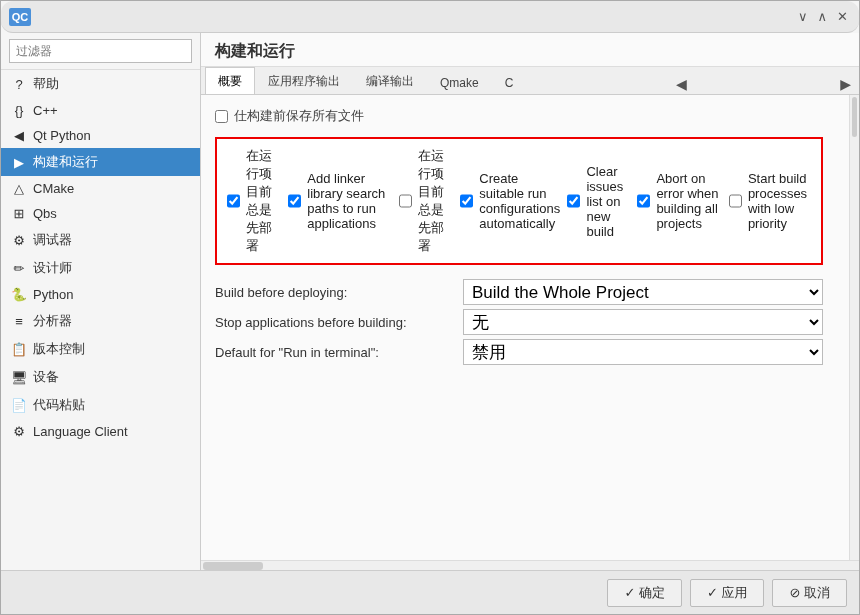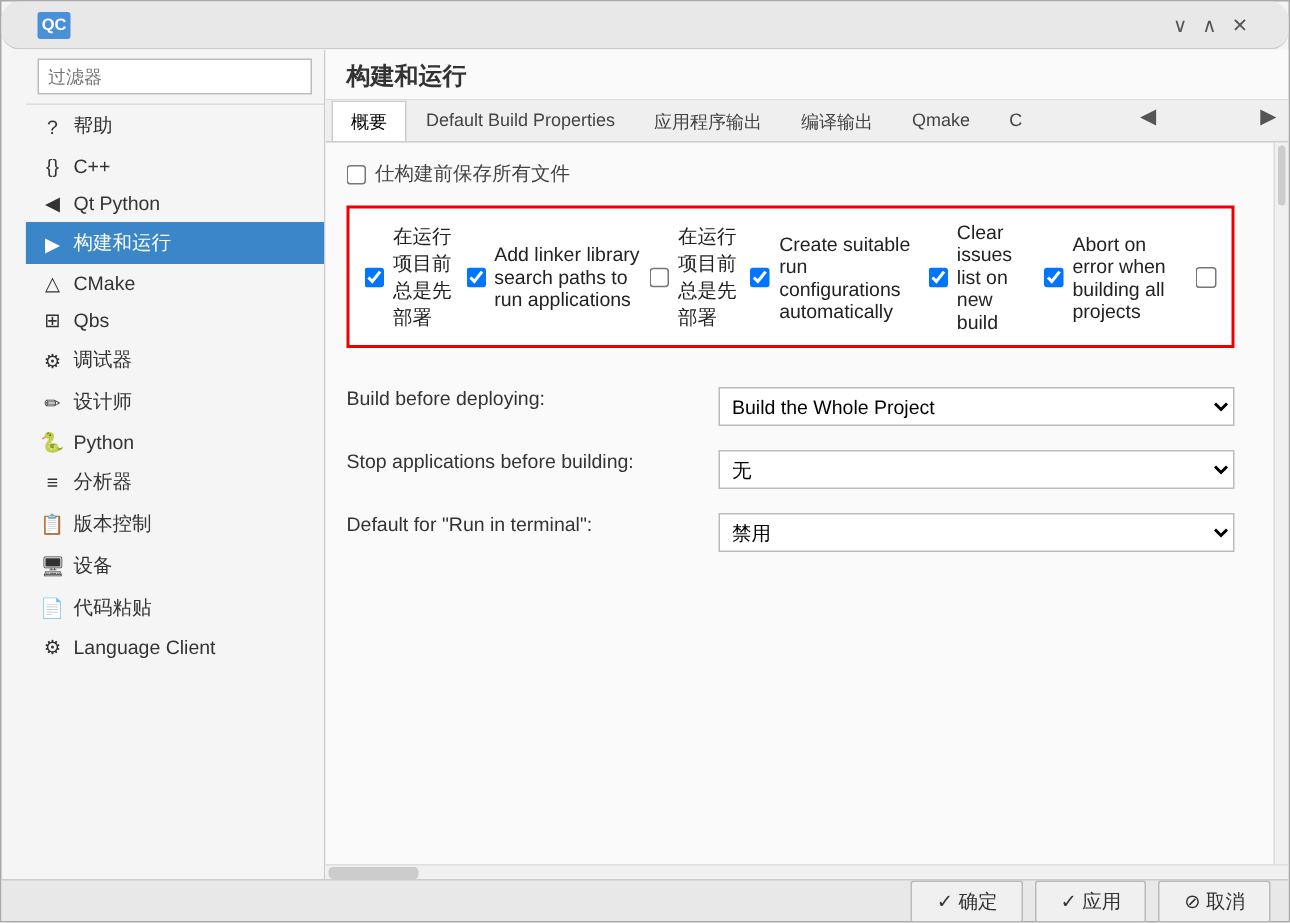--- a/index.html
+++ b/index.html
@@ -25,21 +25,21 @@
       box-shadow: 2px 2px 10px rgba(0,0,0,0.3);
     }
 
     
     .titlebar {
       background: #e8e8e8;
       border-bottom: 1px solid #ccc;
       display: flex;
       align-items: center;
       justify-content: space-between;
-      padding: 4px 24px;
+      padding: 4px 8px;
       height: 32px;
       border-radius: 12px;
     }
     .titlebar-left {
       display: flex;
       align-items: center;
       gap: 6px;
     }
     .qc-icon {
       background: #4a90d9;
@@ -76,21 +76,20 @@
     }
 
     
     .sidebar {
       width: 200px;
       background: #f5f5f5;
       border-right: 1px solid #ccc;
       display: flex;
       flex-direction: column;
       overflow: hidden;
-      margin-left: 16px;
     }
 
     .filter-box {
       padding: 6px 8px;
       border-bottom: 1px solid #ddd;
     }
     .filter-input {
       width: 100%;
       height: 24px;
       padding: 2px 6px;
@@ -141,21 +140,21 @@
       padding: 8px 14px 4px 14px;
       font-size: 16px;
       font-weight: bold;
       color: #333;
       border-bottom: 1px solid #ddd;
     }
 
     
     .tabs {
       display: flex;
-      align-items: flex-start;
+      align-items: flex-end;
       border-bottom: 1px solid #ccc;
       background: #efefef;
       padding: 0 4px;
       gap: 0;
       overflow: hidden;
     }
     .tab {
       padding: 5px 12px;
       font-size: 12px;
       cursor: pointer;
@@ -240,25 +239,24 @@
     .form-row .form-label {
       font-size: 13px;
       color: #333;
       min-width: 240px;
     }
     .form-row select {
       flex: 1;
       height: 26px;
       border: 1px solid #bbb;
       background: white;
-      font-size: 13px;
+      font-size: 17px;
       padding: 0 4px;
       cursor: pointer;
       outline: none;
-      margin-top: 12px;
     }
 
     
     .scrollbar-right {
       width: 10px;
       background: #f0f0f0;
       border-left: 1px solid #ddd;
       display: flex;
       flex-direction: column;
     }
@@ -271,21 +269,21 @@
 
     
     .bottom-bar {
       background: #e8e8e8;
       border-top: 1px solid #ccc;
       display: flex;
       justify-content: flex-end;
       align-items: center;
       padding: 6px 12px;
       gap: 8px;
-      height: 28px;
+      height: 44px;
     }
     .bottom-btn {
       height: 28px;
       padding: 0 16px;
       border: 1px solid #bbb;
       background: #f0f0f0;
       font-size: 13px;
       cursor: pointer;
       border-radius: 2px;
       color: #333;
@@ -393,21 +391,20 @@
         </div>
     </div>
 
     <div class="right-panel">
 
       <div class="panel-header">构建和运行</div>
 
       <div class="tabs">
 
         <div class="tab active">概要</div>
-          <div class="tab">Default Build Properties</div>
           <div class="tab">应用程序输出</div>
           <div class="tab">编译输出</div>
           <div class="tab">Qmake</div>
           <div class="tab">C</div>
           <button class="tab-nav-btn">◀</button>
         <button class="tab-nav-btn">▶</button>
       </div>
 
       <div style="display:flex;flex:1;overflow:hidden;gap:12px;">
         <div class="content-area">
@@ -438,20 +435,21 @@
               <div class="checkbox-row">
                 <input type="checkbox" id="cb_clear-issues" checked="" style="">
                 <label for="cb_clear-issues">Clear issues list on new build</label>
               </div>
               <div class="checkbox-row">
                 <input type="checkbox" id="cb_abort-on-error" checked="" style="">
                 <label for="cb_abort-on-error">Abort on error when building all projects</label>
               </div>
               <div class="checkbox-row">
                 <input type="checkbox" id="cb_low-priority" style="">
+                <label for="cb_low-priority">Start build processes with low priority</label>
               </div>
             </div>
 
           <div id="form-rows-container">
           <div class="form-row">
                 <span class="form-label">Build before deploying:</span>
                 <select><option value="Build the Whole Project">Build the Whole Project</option><option value="Do Not Build Anything">Do Not Build Anything</option><option value="Build Only the Application to Be Deployed">Build Only the Application to Be Deployed</option></select>
               </div>
               <div class="form-row">
                 <span class="form-label">Stop applications before building:</span>

